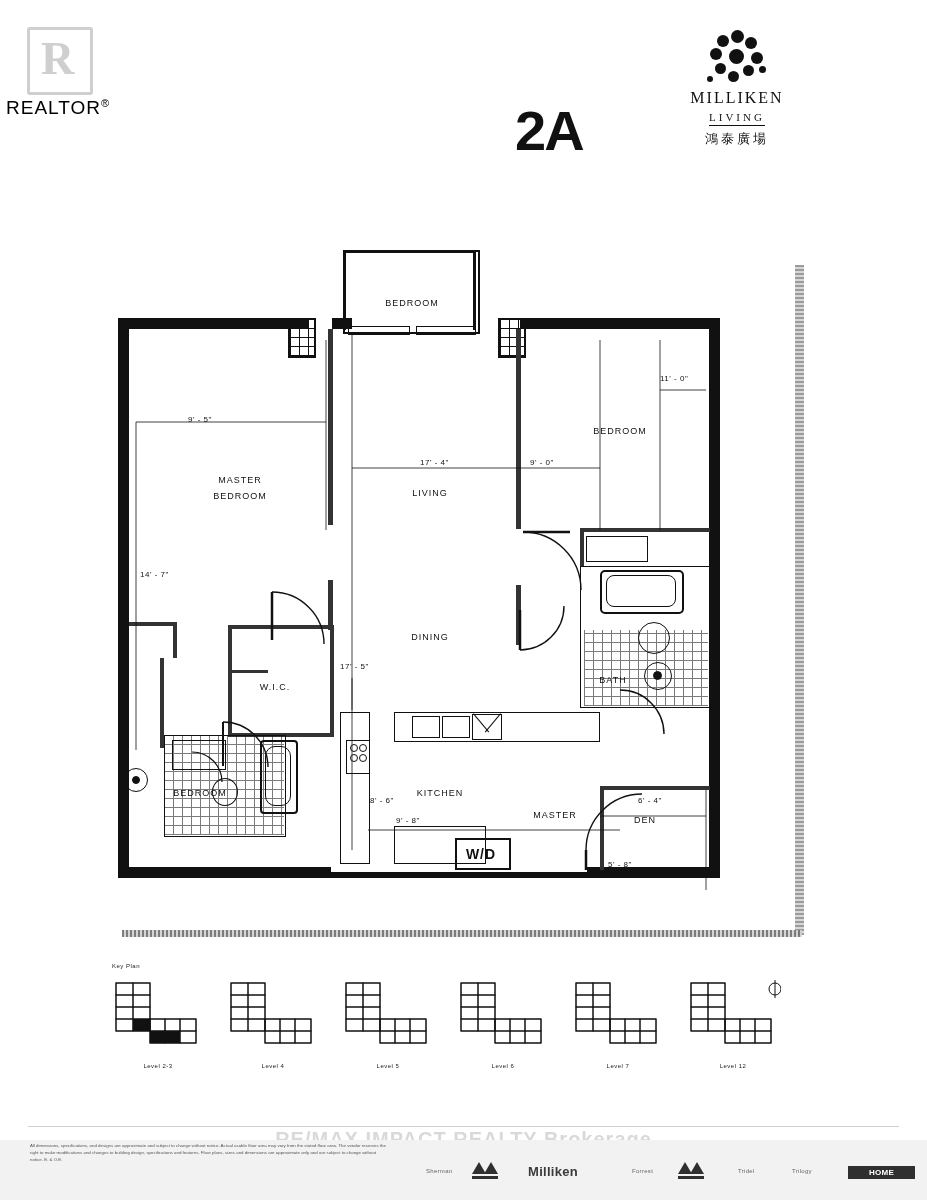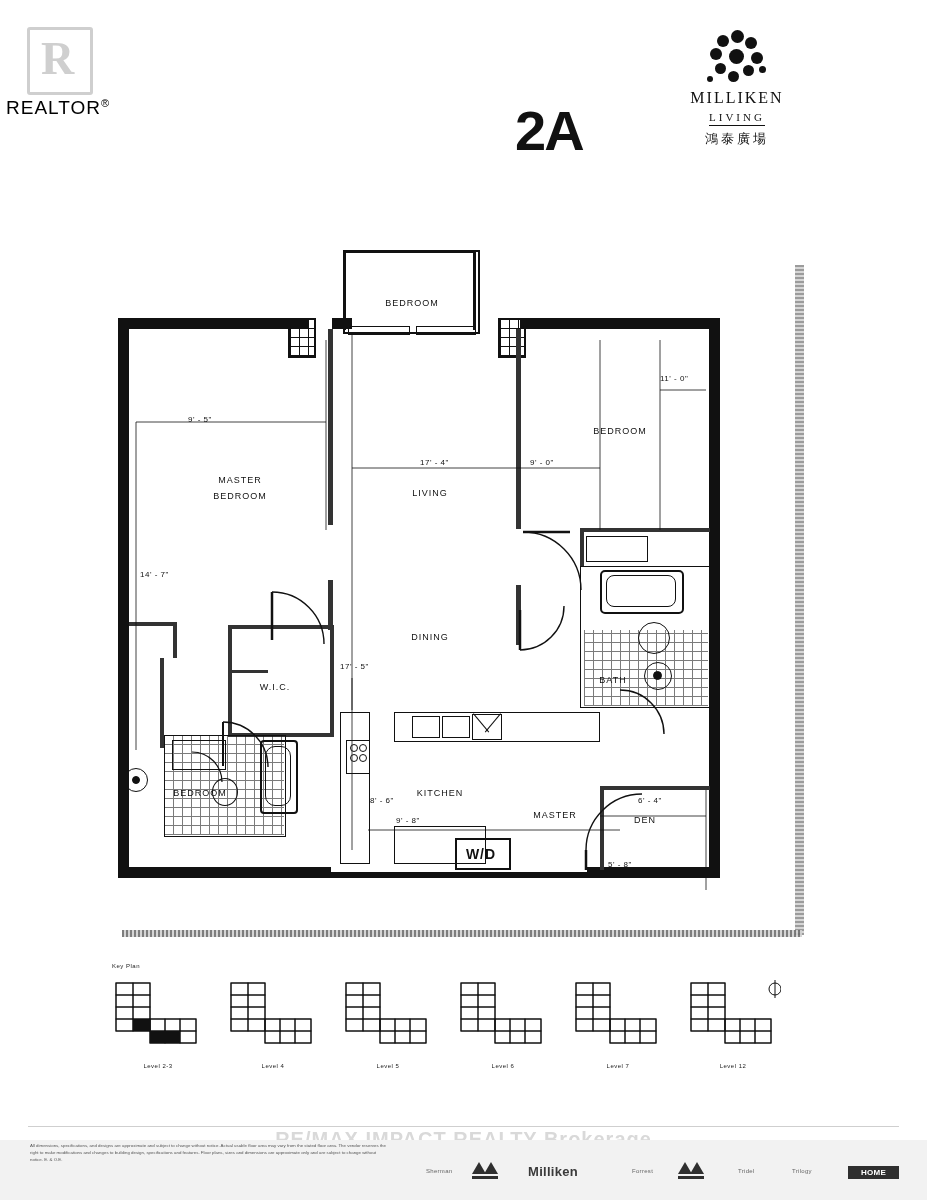--- a/index.html
+++ b/index.html
@@ -500,16 +500,16 @@
     </div>
     <div class="flogo" style="left:108px;top:12px;font-size:13px;">Milliken</div>
     <div class="flogo small" style="left:212px;top:16px;">Forrest</div>
     <div style="position:absolute;left:258px;top:10px;">
       <div class="tri" style="left:0;top:0;"></div>
       <div class="tri" style="left:12px;top:0;"></div>
       <div class="blk" style="left:0;top:14px;width:26px;height:3px;"></div>
     </div>
     <div class="flogo small" style="left:318px;top:16px;">Tridel</div>
     <div class="flogo small" style="left:372px;top:16px;">Trilogy</div>
-    <div class="flogo" style="left:428px;top:14px;background:#2f2f2f;color:#fff;padding:2px 13px;font-size:8px;">HOME</div>
+    <div class="flogo" style="left:428px;top:14px;background:#2f2f2f;color:#fff;padding:2px 21px;font-size:8px;">HOME</div>
   </div>
 
 </div>
 
 </body></html>

